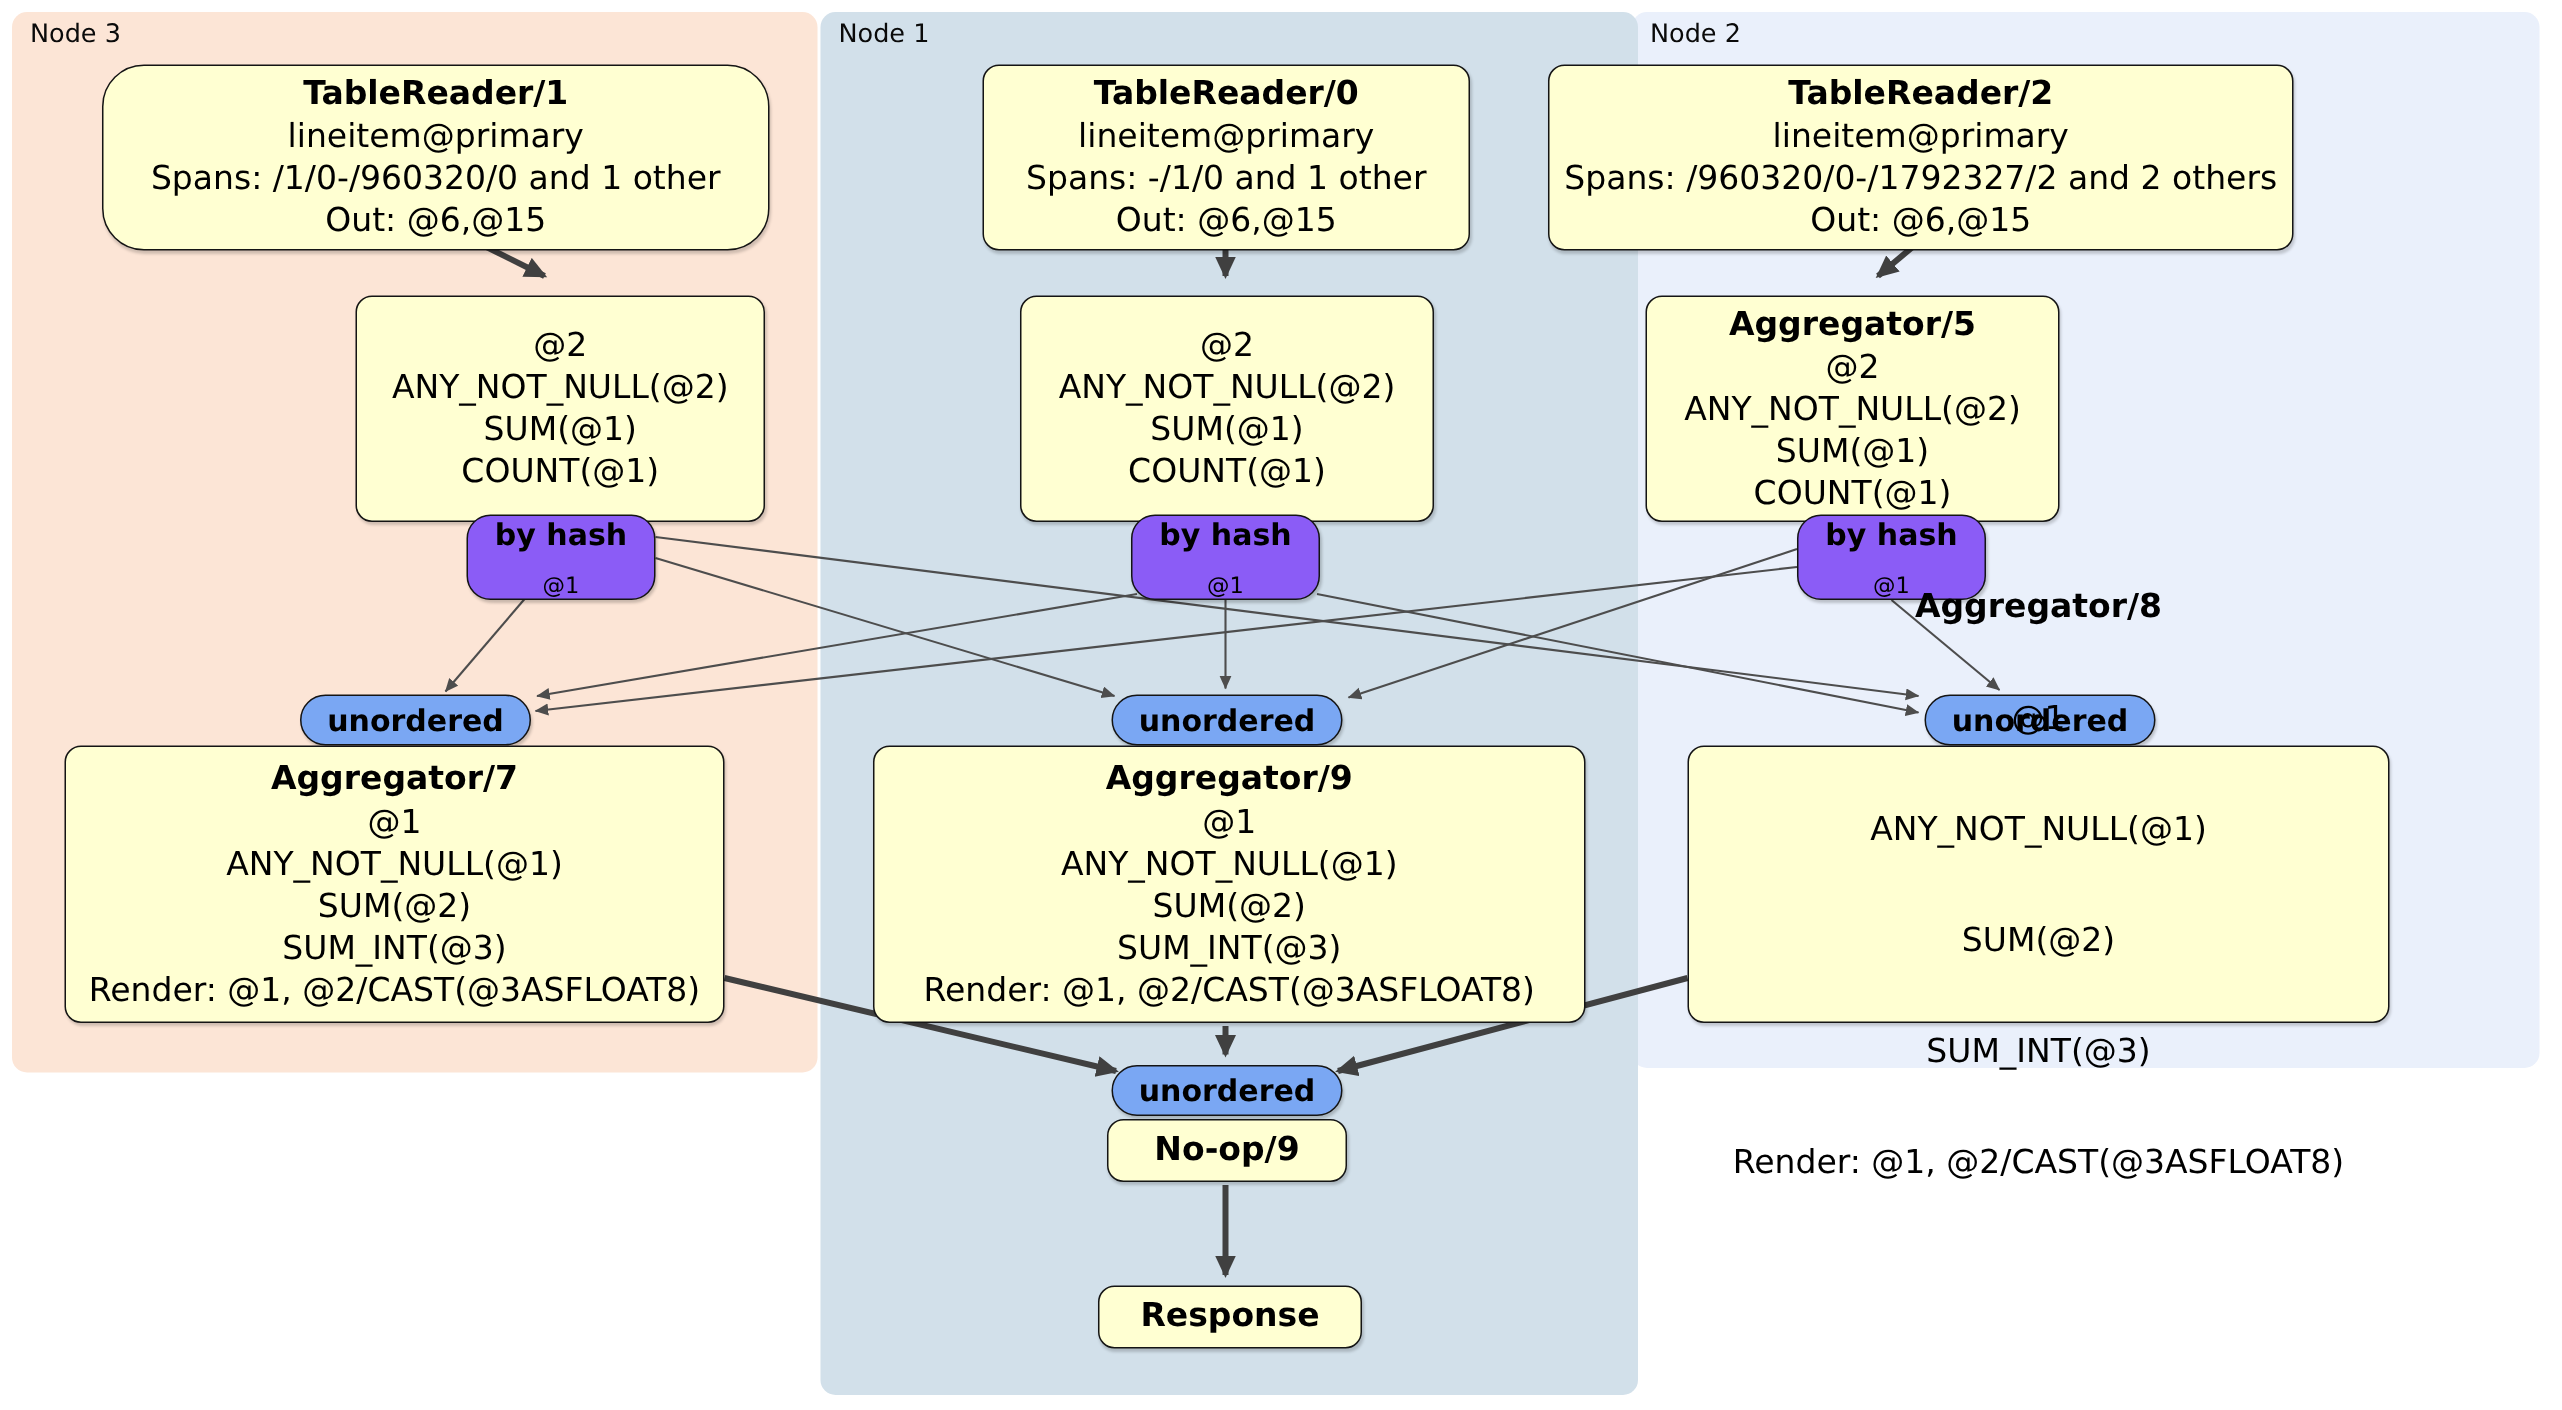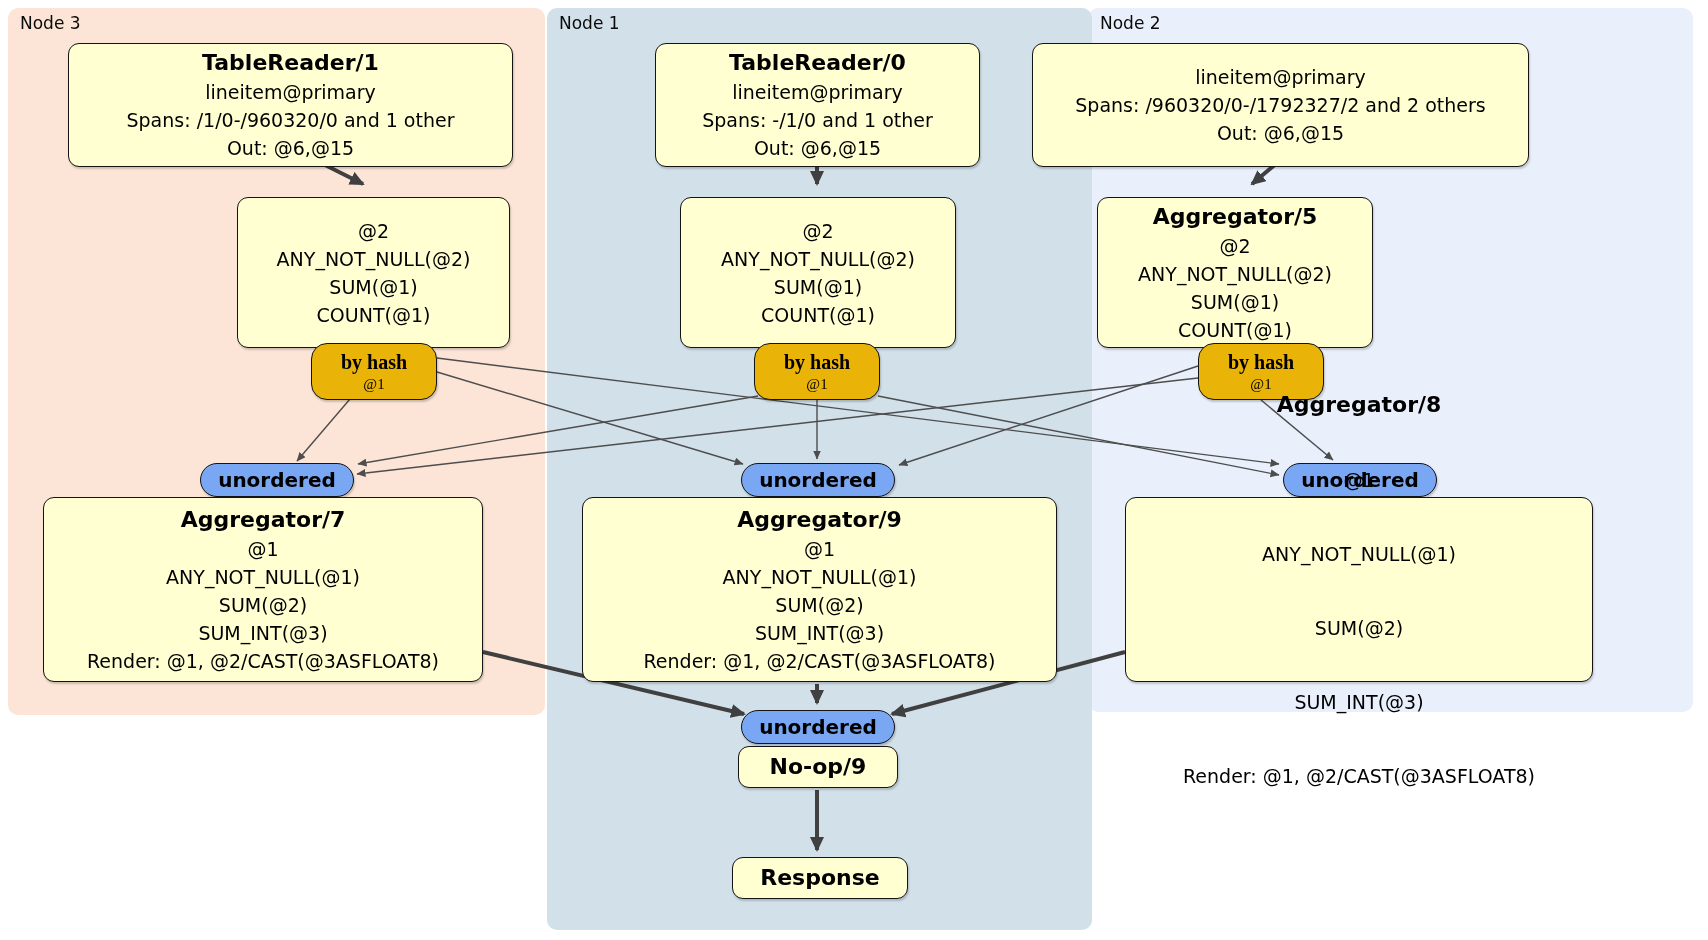--- a/index.html
+++ b/index.html
@@ -14,28 +14,27 @@
   .region-label { position:absolute; font-size:17px; color:#0a0a0a; white-space:nowrap; }
   .edge-layer { position:absolute; left:0; top:0; }
   .pnode {
     position:absolute; background:#ffffd2; border:1.6px solid #141414;
     border-radius:11px; text-align:center;
     box-shadow:1px 2px 2px rgba(0,0,0,0.18);
     display:flex; flex-direction:column; justify-content:center;
     box-sizing:border-box; padding:2px 4px;
   }
   .pnode .title { font-weight:bold; font-size:22px; line-height:30px; white-space:nowrap; }
-  .pnode .line  { font-size:19px; line-height:28px; white-space:nowrap; }
+  .pnode .line  { font-size:22px; line-height:28px; white-space:nowrap; }
   .router {
-    position:absolute; background:#eab308; border:1.7px solid #141414;
+    position:absolute; background:#8b5cf6; border:1.7px solid #141414;
     border-radius:16px; text-align:center;
     box-shadow:1px 2px 2px rgba(0,0,0,0.2);
-    display:flex; flex-direction:column; justify-content:center;
+    display:flex; flex-direction:column; justify-content:space-between;
     box-sizing:border-box;
-    font-family:Liberation Serif, serif;
   }
   .router .rlabel { font-weight:bold; font-size:20px; line-height:25px; }
   .router .rdetail { font-size:15px; line-height:18px; }
   .sync {
     position:absolute; background:#7aa7f3; border:1.7px solid #141414;
     border-radius:17px; text-align:center;
     box-shadow:1px 2px 2px rgba(0,0,0,0.2);
     display:flex; align-items:center; justify-content:center;
     font-weight:bold; font-size:20px; box-sizing:border-box;
   }
@@ -79,35 +78,36 @@
       <line x1="437" y1="358" x2="1279" y2="464" marker-end="url(#ah-thin)"></line>
       <line x1="758" y1="396" x2="358" y2="464" marker-end="url(#ah-thin)"></line>
       <line x1="817" y1="400" x2="817" y2="459" marker-end="url(#ah-thin)"></line>
       <line x1="878" y1="396" x2="1279" y2="475" marker-end="url(#ah-thin)"></line>
       <line x1="1198" y1="378" x2="357" y2="474" marker-end="url(#ah-thin)"></line>
       <line x1="1198" y1="366" x2="899" y2="465" marker-end="url(#ah-thin)"></line>
       <line x1="1261" y1="400" x2="1333" y2="460" marker-end="url(#ah-thin)"></line>
     </g>
   </svg>
 
-  <div class="pnode" style="left:68px; top:43px; width:445px; height:124px;">
+  <div class="pnode" style="left:68px; top:43px; width:445px; height:124px;border-radius:28px;">
     <div class="title">TableReader/1</div>
     <div class="line">lineitem@primary</div>
     <div class="line">Spans: /1/0-/960320/0 and 1 other</div>
     <div class="line">Out: @6,@15</div>
   </div>
 
   <div class="pnode" style="left:655px; top:43px; width:325px; height:124px;">
     <div class="title">TableReader/0</div>
     <div class="line">lineitem@primary</div>
     <div class="line">Spans: -/1/0 and 1 other</div>
     <div class="line">Out: @6,@15</div>
   </div>
 
   <div class="pnode" style="left:1032px; top:43px; width:497px; height:124px;">
+    <div class="title">TableReader/2</div>
     <div class="line">lineitem@primary</div>
     <div class="line">Spans: /960320/0-/1792327/2 and 2 others</div>
     <div class="line">Out: @6,@15</div>
   </div>
 
   <div class="pnode" style="left:237px; top:197px; width:273px; height:151px;">
     <div class="line">@2</div>
     <div class="line">ANY_NOT_NULL(@2)</div>
     <div class="line">SUM(@1)</div>
     <div class="line">COUNT(@1)</div>

